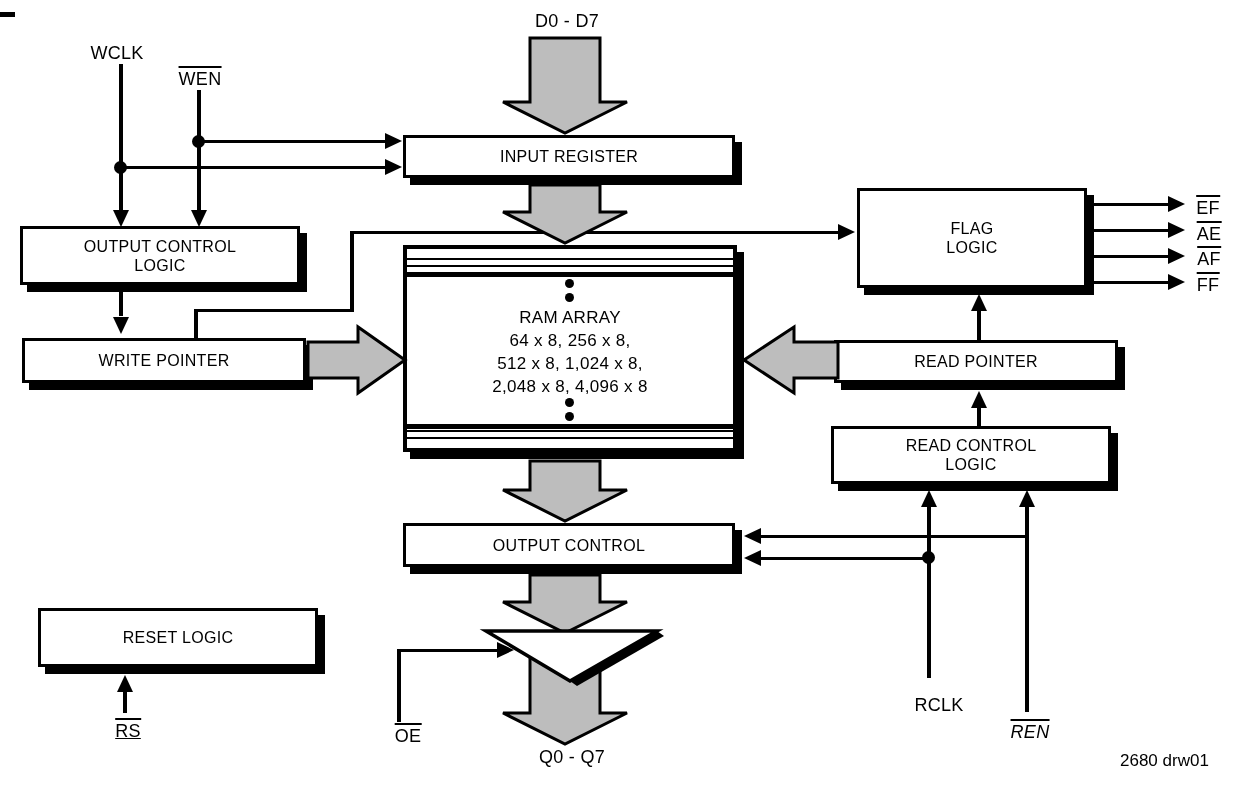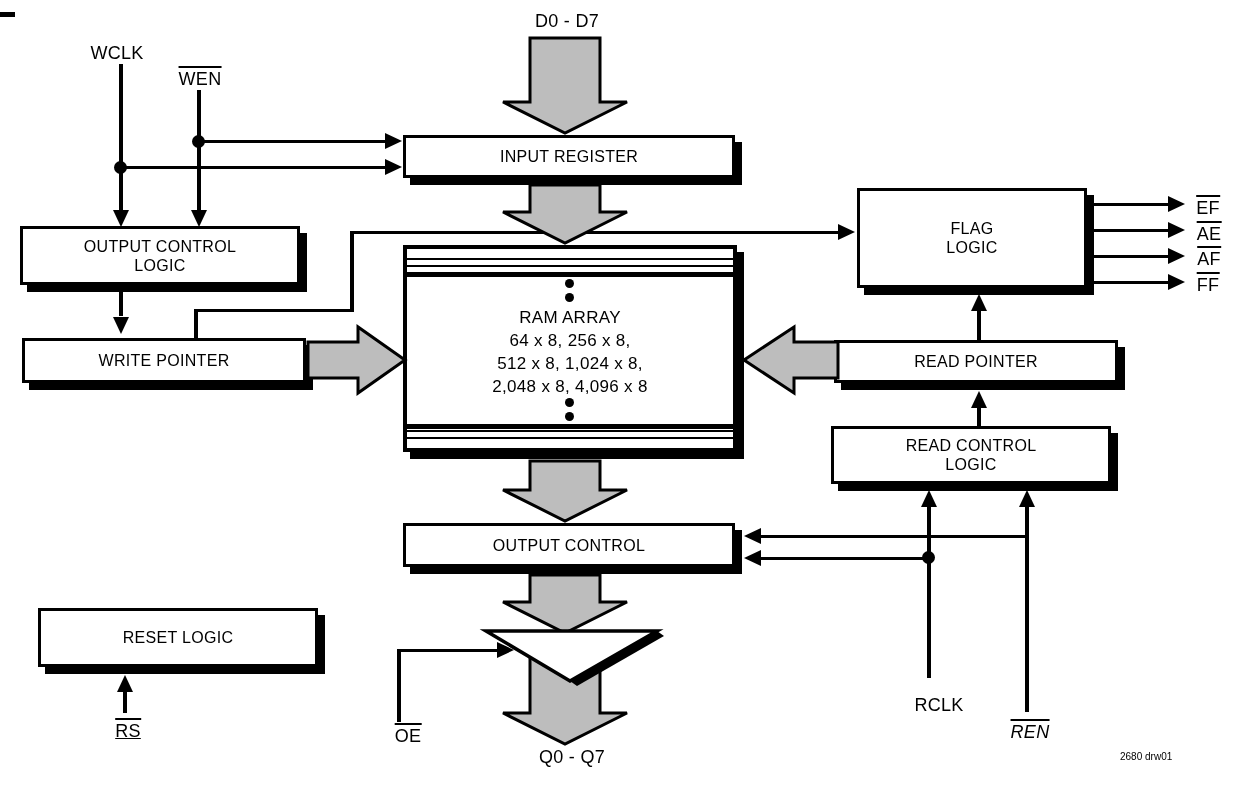--- a/index.html
+++ b/index.html
@@ -34,21 +34,21 @@
   .v { position: absolute; width: 4px; background: var(--line); z-index: 2; }
   .dot { position: absolute; width: 13px; height: 13px; border-radius: 50%; background: var(--line); z-index: 3; }
   .ah { position: absolute; width: 0; height: 0; z-index: 2; }
   .ah-r { border-top: 8px solid transparent; border-bottom: 8px solid transparent; border-left: 17px solid var(--line); }
   .ah-l { border-top: 8px solid transparent; border-bottom: 8px solid transparent; border-right: 17px solid var(--line); }
   .ah-u { border-left: 8px solid transparent; border-right: 8px solid transparent; border-bottom: 17px solid var(--line); }
   .ah-d { border-left: 8px solid transparent; border-right: 8px solid transparent; border-top: 17px solid var(--line); }
   .lbl { position: absolute; font-size: 18px; white-space: nowrap; z-index: 5; letter-spacing: 0.3px; }
   .ctr { transform: translateX(-50%); }
   .ol { border-top: 2px solid var(--line); padding-top: 1px; }
-  .small { font-size: 10px; letter-spacing: 0; }
+  .small { font-size: 17px; letter-spacing: 0; }
   .garrow { position: absolute; z-index: 2; }
   .garrow.over { z-index: 4; }
   .tri { position: absolute; z-index: 4; }
   .edge-mark { position: absolute; background: var(--line); z-index: 1; }
 </style>
 </head>
 <body>
 
 <div class="stage">
 

